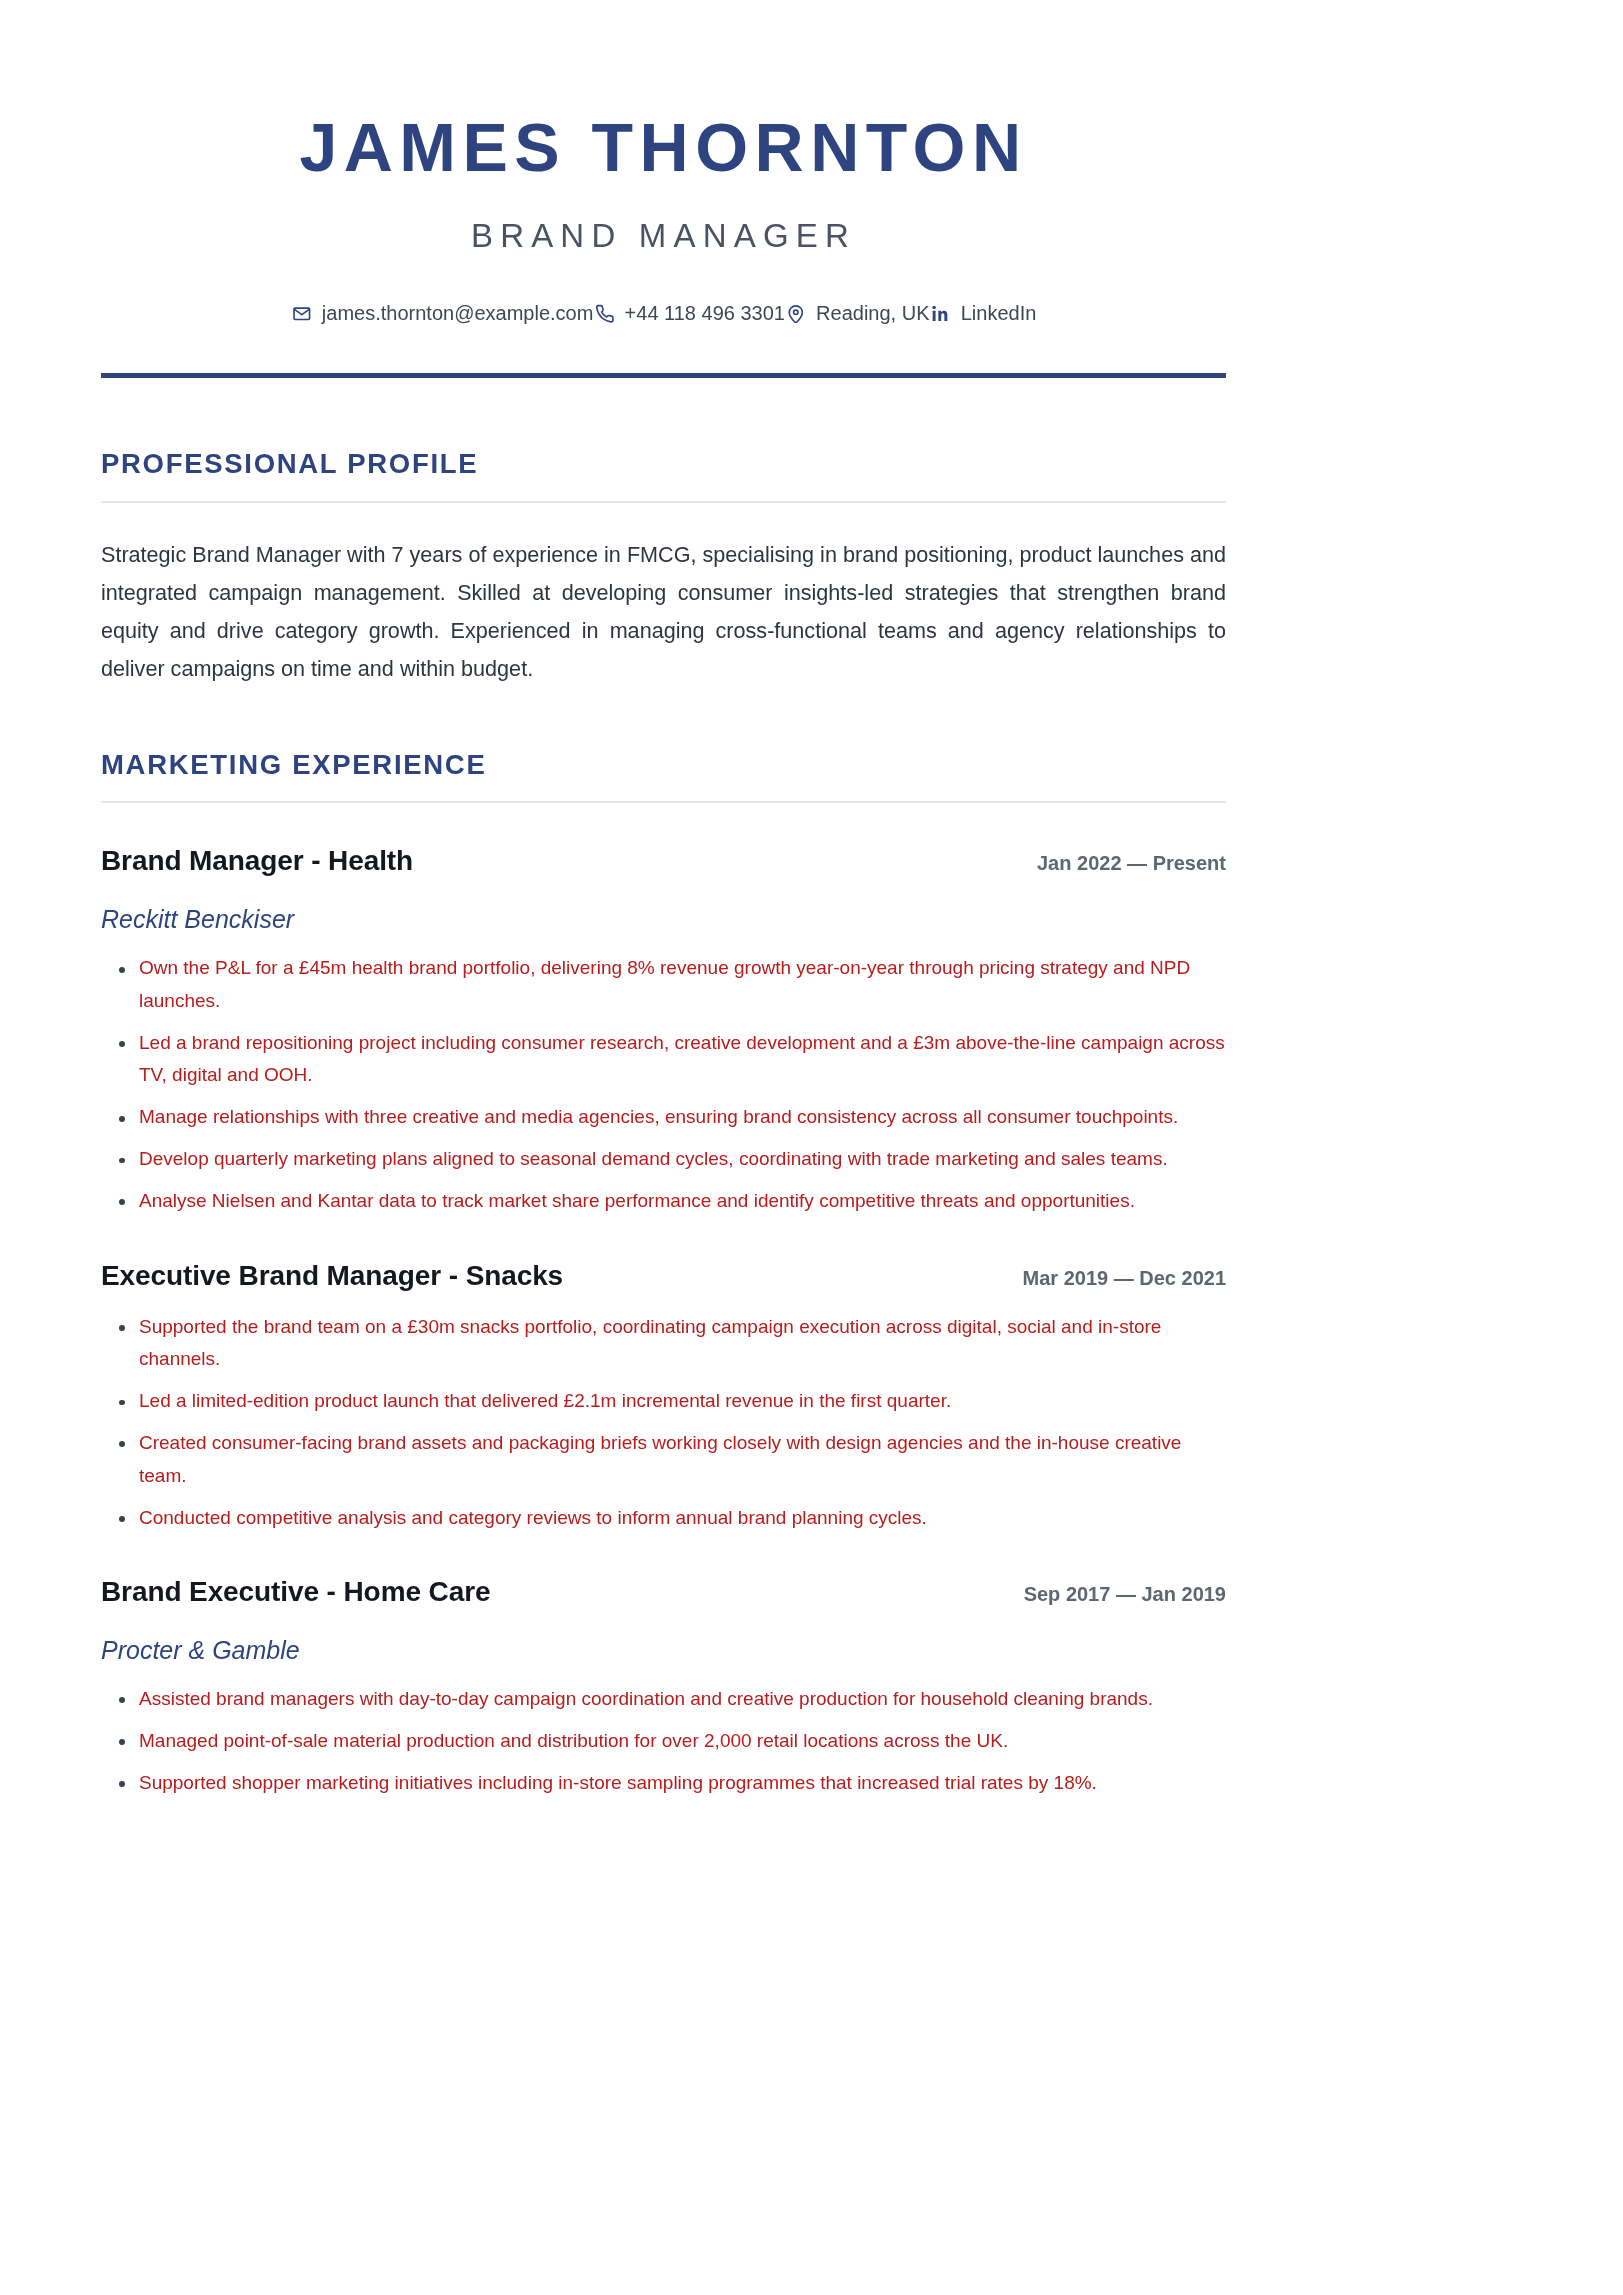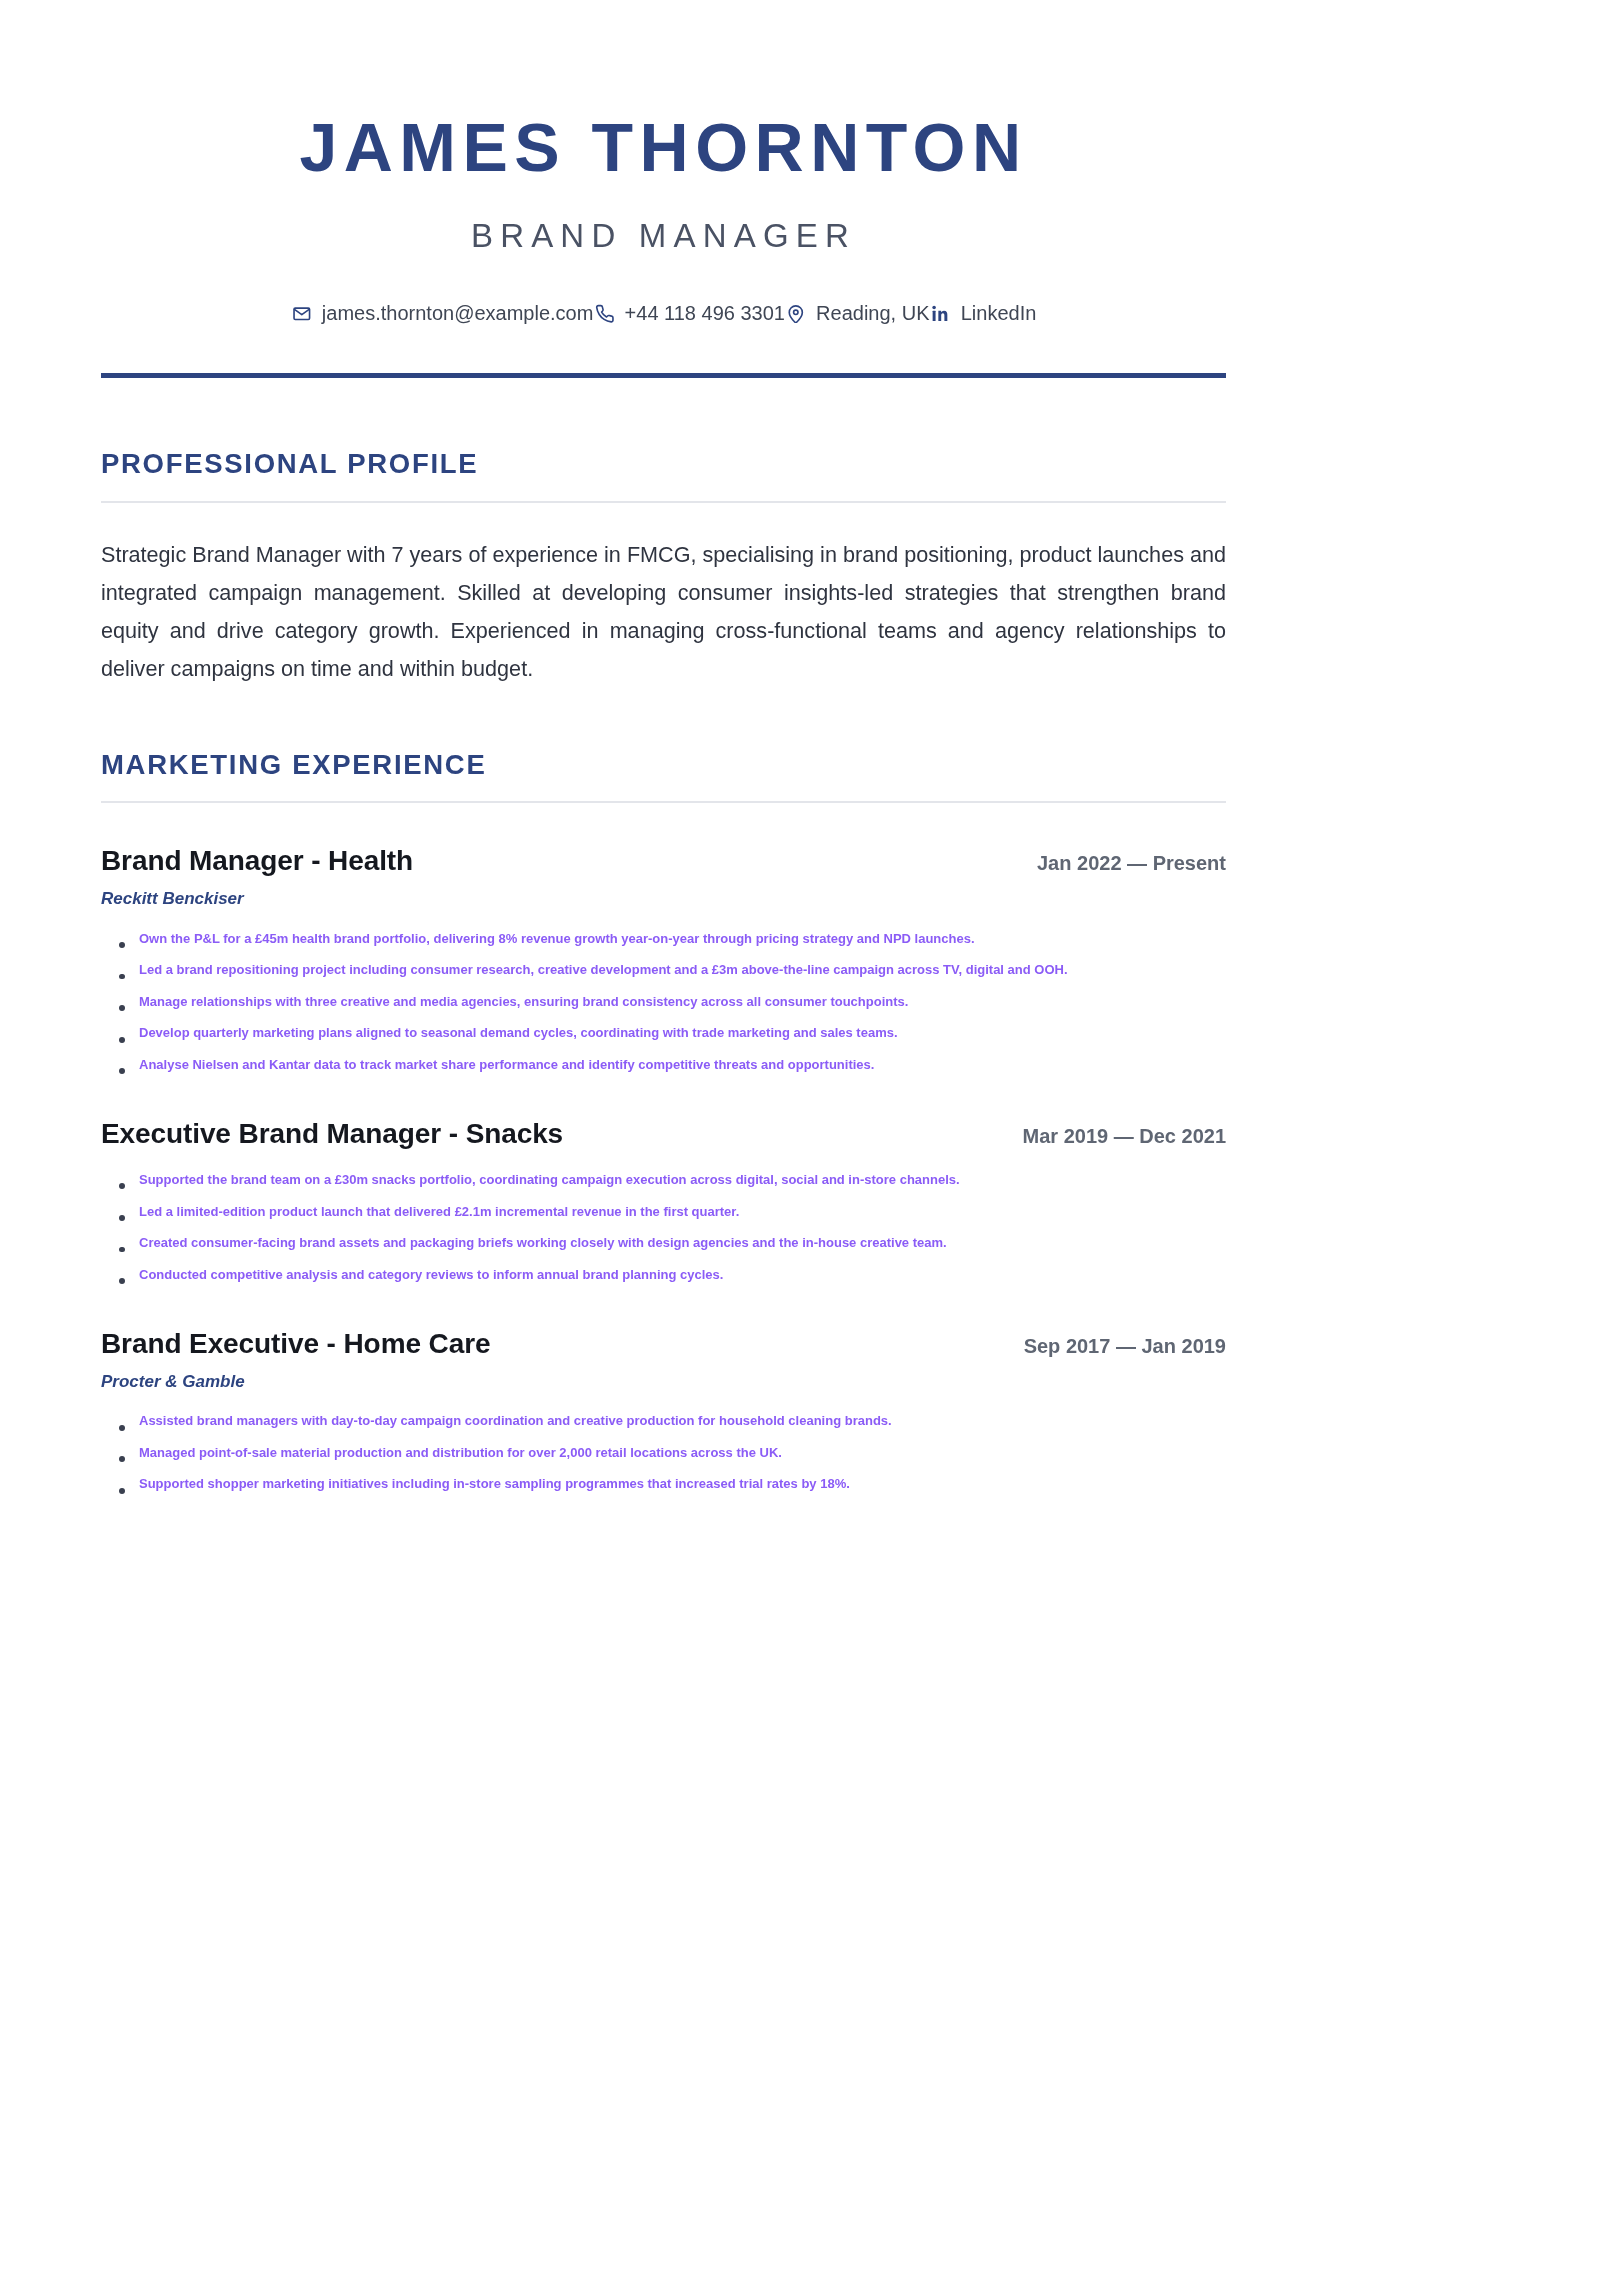--- a/index.html
+++ b/index.html
@@ -128,42 +128,41 @@
   }
 
   .job-dates {
     font-size: 20px;
     font-weight: 700;
     color: #5f6673;
     white-space: nowrap;
   }
 
   .job-company {
-    margin-top: 11px;
-    font-size: 17px;
-    font-weight: 700;
+    margin-top: 26px;
+    font-size: 25px;
+    font-weight: 400;
     font-style: italic;
     color: #2d4480;
     line-height: 1.2;
   }
 
   .bullets {
     margin-top: 18.3px;
     list-style: none;
     padding-left: 0;
   }
 
   .bullets li {
     position: relative;
     padding-left: 38px;
-    font-size: 13px;
+    font-size: 19px;
     line-height: 1.72;
-    color: #8b5cf6;
+    color: #b91c1c;
     margin-top: 9.2px;
-    font-weight: bold;
   }
   .bullets li:first-child { margin-top: 0; }
 
   .bullets li::before {
     content: "";
     position: absolute;
     left: 18.3px;
     top: 14.4px;
     width: 5.9px;
     height: 5.9px;

